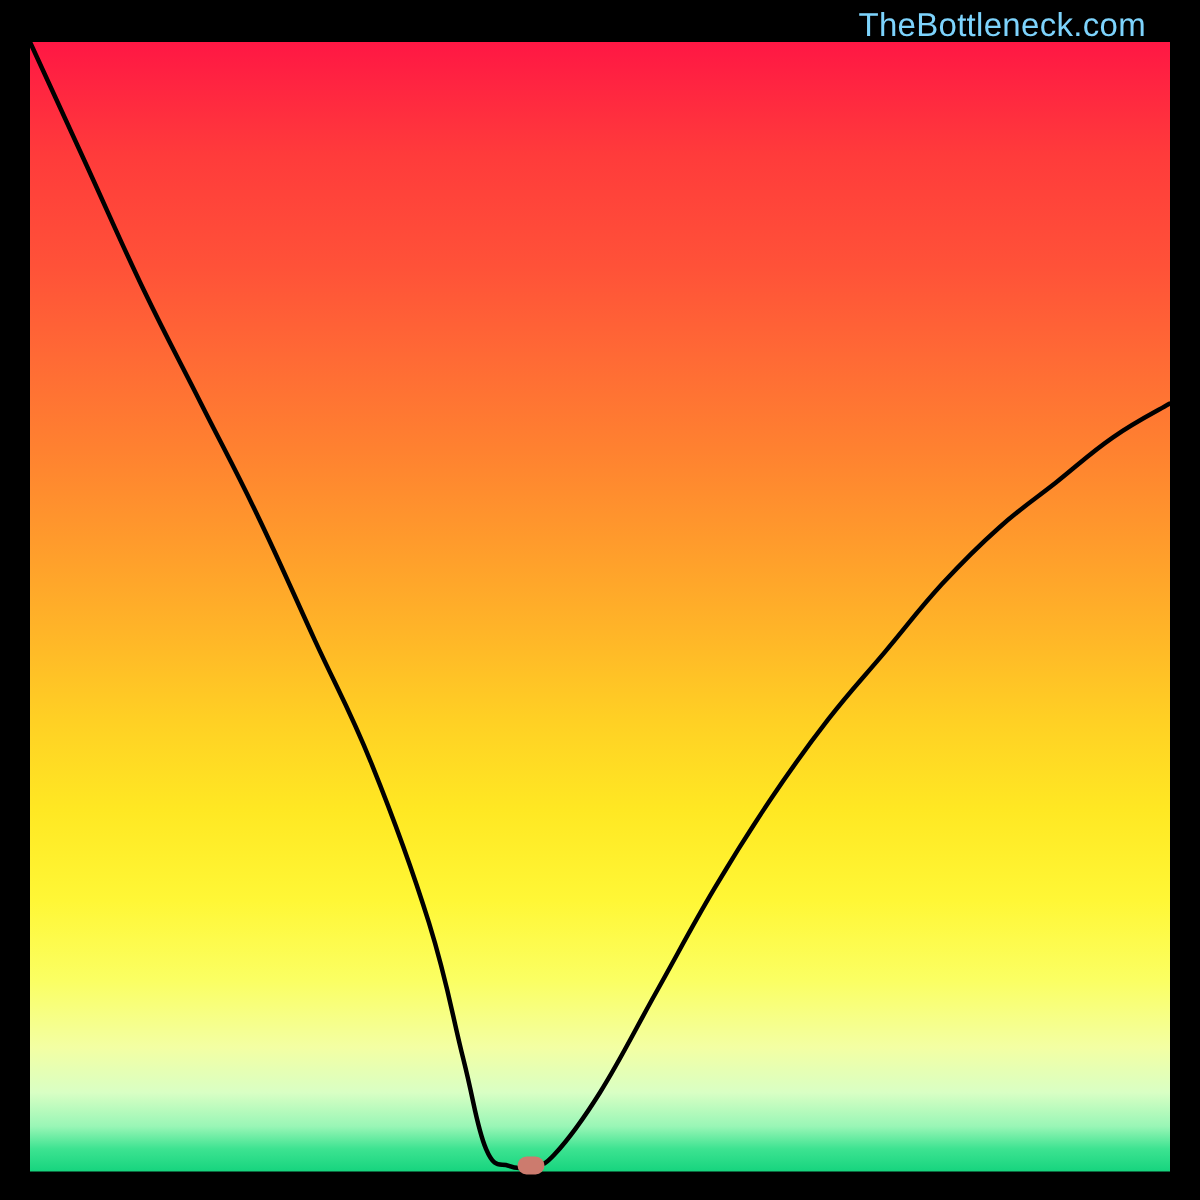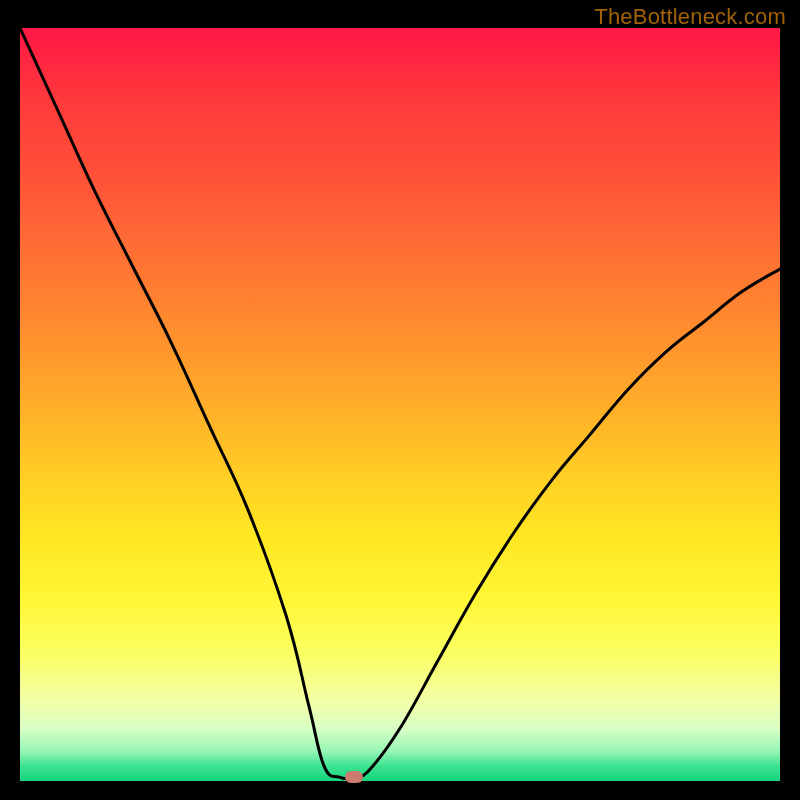--- a/index.html
+++ b/index.html
@@ -13,22 +13,22 @@
   }
   .frame {
     position: relative;
     width: 800px;
     height: 800px;
     background: #000;
   }
   .watermark {
     position: absolute;
     top: 4px;
-    right: 14px;
-    color: #a16207;
+    right: 36px;
+    color: #7dd3fc;
     font-size: 22px;
     font-weight: 500;
     letter-spacing: 0.2px;
     z-index: 5;
   }
   .plot-wrap {
     position: absolute;
     left: 20px;
     top: 28px;
     width: 760px;

